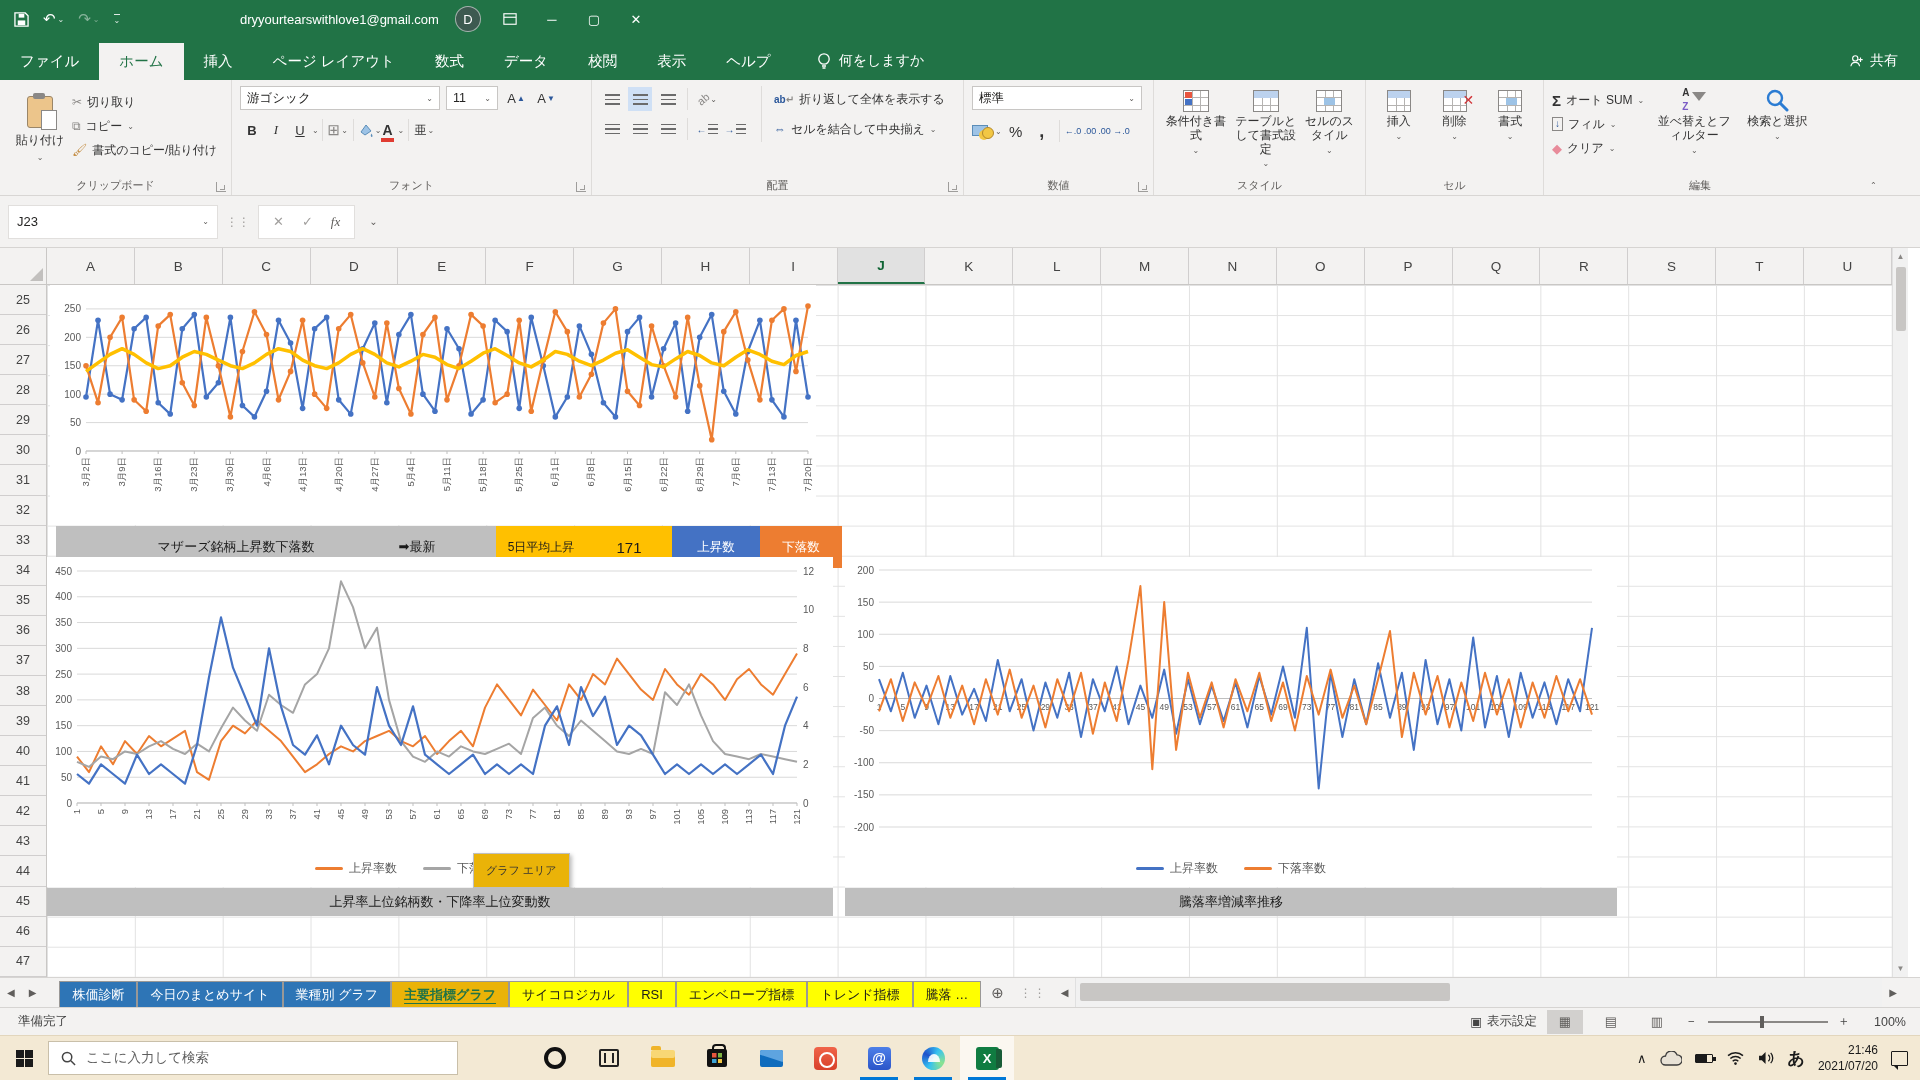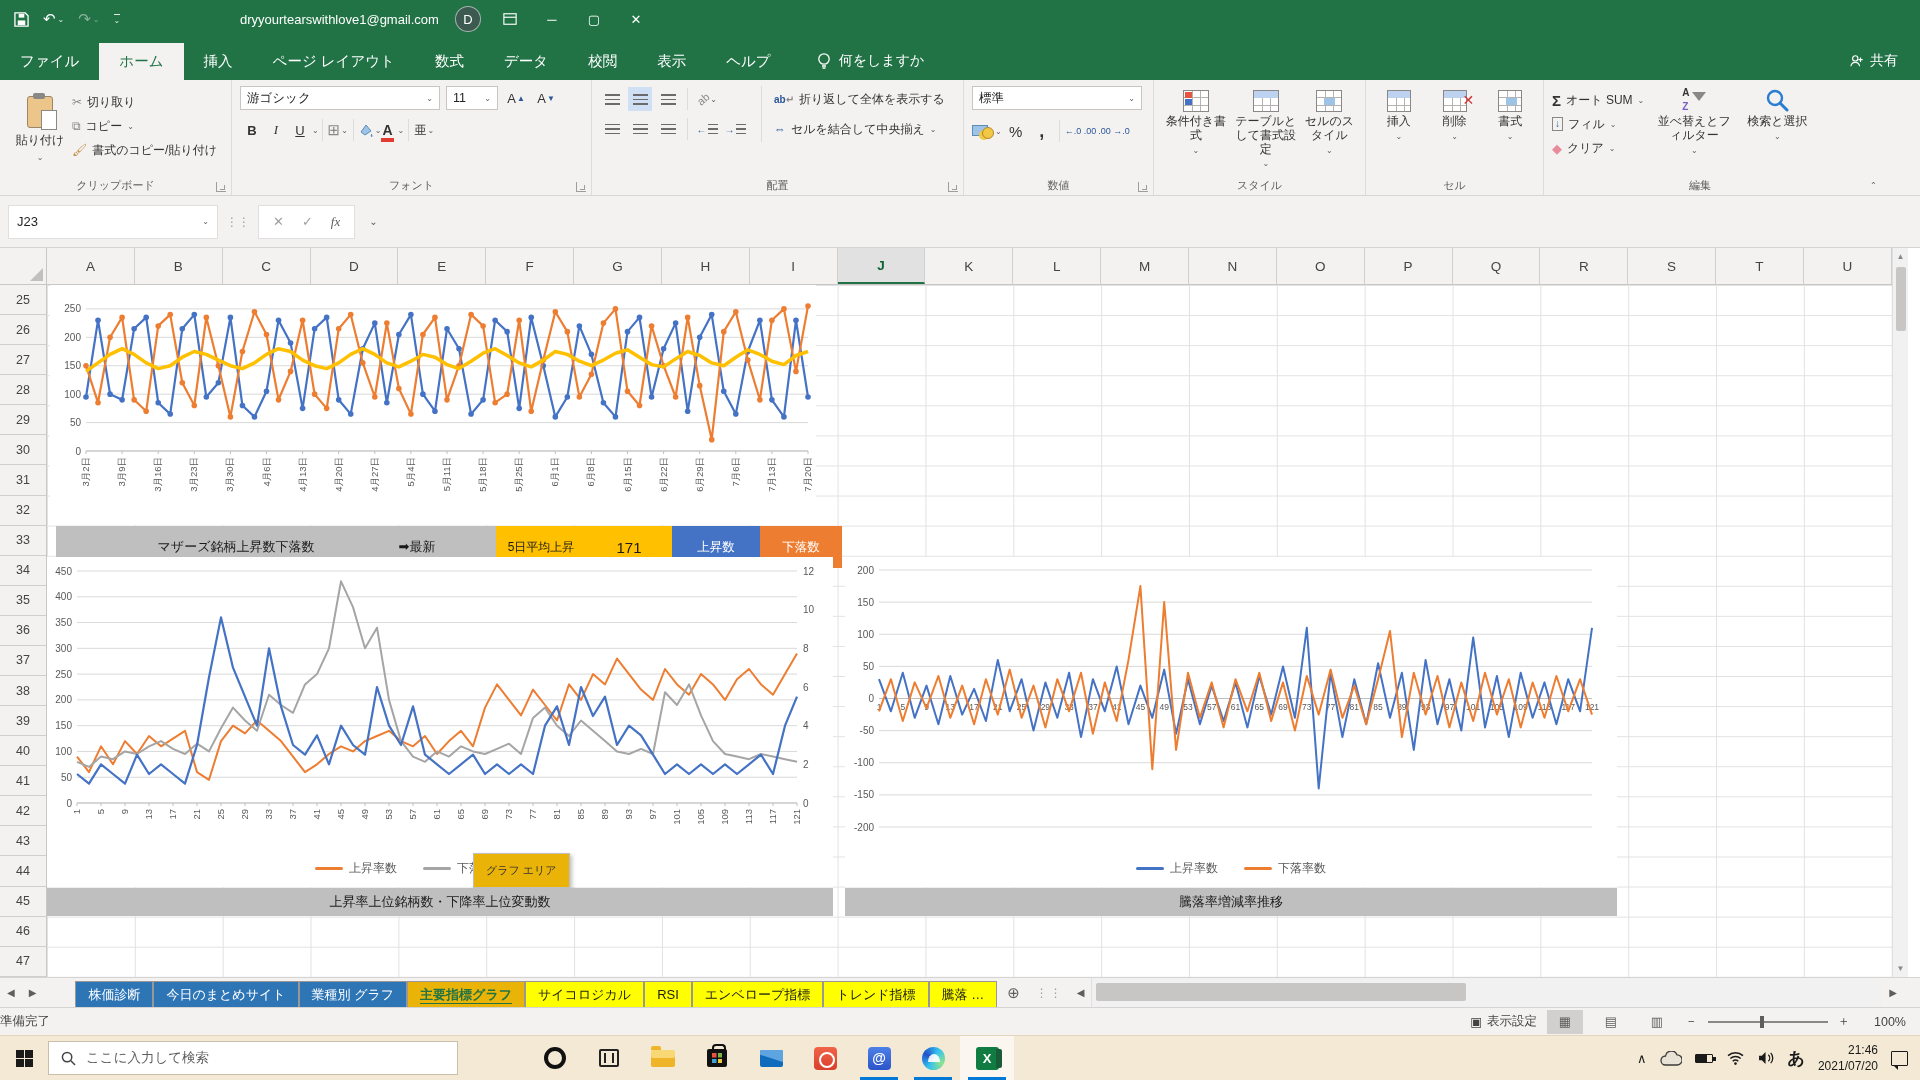--- a/index.html
+++ b/index.html
@@ -80,33 +80,33 @@
 .chartbox{position:absolute;background:#fff}
 .band{position:absolute;background:#bfbfbf;display:flex;align-items:center;font-size:13px;color:#1a1a1a}
 .cellblock{position:absolute;display:flex;align-items:center;justify-content:center;color:#fff;font-size:12.5px;height:100%}
 .legend{position:absolute;display:flex;align-items:center;justify-content:center;gap:26px;width:100%;font-size:12px;color:#595959}
 .legitem{display:flex;align-items:center;gap:6px}
 .swatch{width:28px;height:3.5px;border-radius:2px}
 .charttip{position:absolute;background:#eab308;border:1px solid #bfbfbf;box-shadow:2px 2px 4px rgba(0,0,0,.25);padding:9px 12px;font-size:11px;color:#333;white-space:nowrap}
 
 .tabbar{position:absolute;left:0;top:977px;width:1920px;height:30px;background:#f3f2f1;border-top:1px solid #d6d4d2;display:flex;align-items:center}
 .tnav{color:#605e5c;font-size:10px;padding:0 7px;cursor:pointer}
-.stabs{display:flex;align-items:flex-end;height:100%;margin-left:32px}
+.stabs{display:flex;align-items:flex-end;height:100%;margin-left:16px}
 .stab{height:26px;margin-top:4px;display:flex;align-items:center;padding:0 12px;font-size:13px;border:1px solid #9a9896;border-bottom:none;cursor:pointer;white-space:nowrap}
 .stab.blue{background:#2e75b6;color:#fff}
 .stab.yellow{background:#ffff00;color:#1a1a1a}
 .stab.active{background:#eab308;color:#217346;font-weight:bold;text-decoration:underline;text-decoration-color:#217346;text-underline-offset:4px}
 .addtab{color:#605e5c;font-size:15px;padding:0 10px;cursor:pointer}
 .tdots{color:#a19f9d;padding:0 6px;cursor:pointer;font-size:12px;letter-spacing:2px}
 .hscroll{display:flex;align-items:center;flex:1;height:100%;margin-right:16px}
 .htrack{flex:1;height:100%;background:#f1f1f1;border-left:1px solid #e0e0e0;position:relative}
 .hthumb{position:absolute;left:4px;top:5px;height:18px;width:370px;background:#c8c6c4;border-radius:2px}
 
 .statusbar{position:absolute;left:0;top:1007px;width:1920px;height:28px;background:#f3f2f1;border-top:1px solid #d6d4d2;display:flex;align-items:center;font-size:12.5px;color:#444}
-.stleft{}
+.stleft{padding-left:18px}
 .stright{margin-left:auto;display:flex;align-items:center;gap:10px;padding-right:14px}
 .viewbtn{width:36px;height:24px;display:inline-flex;align-items:center;justify-content:center;font-size:13px;color:#605e5c;cursor:pointer}
 .viewbtn.on{background:#d2d0ce}
 .zoomtrack{width:120px;height:2px;background:#8a8886;position:relative}
 .zoomthumb{position:absolute;left:52px;top:-5px;width:4px;height:12px;background:#605e5c}
 
 .taskbar{position:absolute;left:0;top:1035px;width:1920px;height:45px;background:#f3e9d4;border-top:1px solid #e2d6bd;display:flex;align-items:center}
 .startbtn{width:48px;height:100%;display:flex;align-items:center;justify-content:center;cursor:pointer}
 .winlogo{width:17px;height:17px;display:grid;grid-template-columns:8px 8px;grid-template-rows:8px 8px;gap:1px}
 .winlogo span{background:#1a1a1a}

